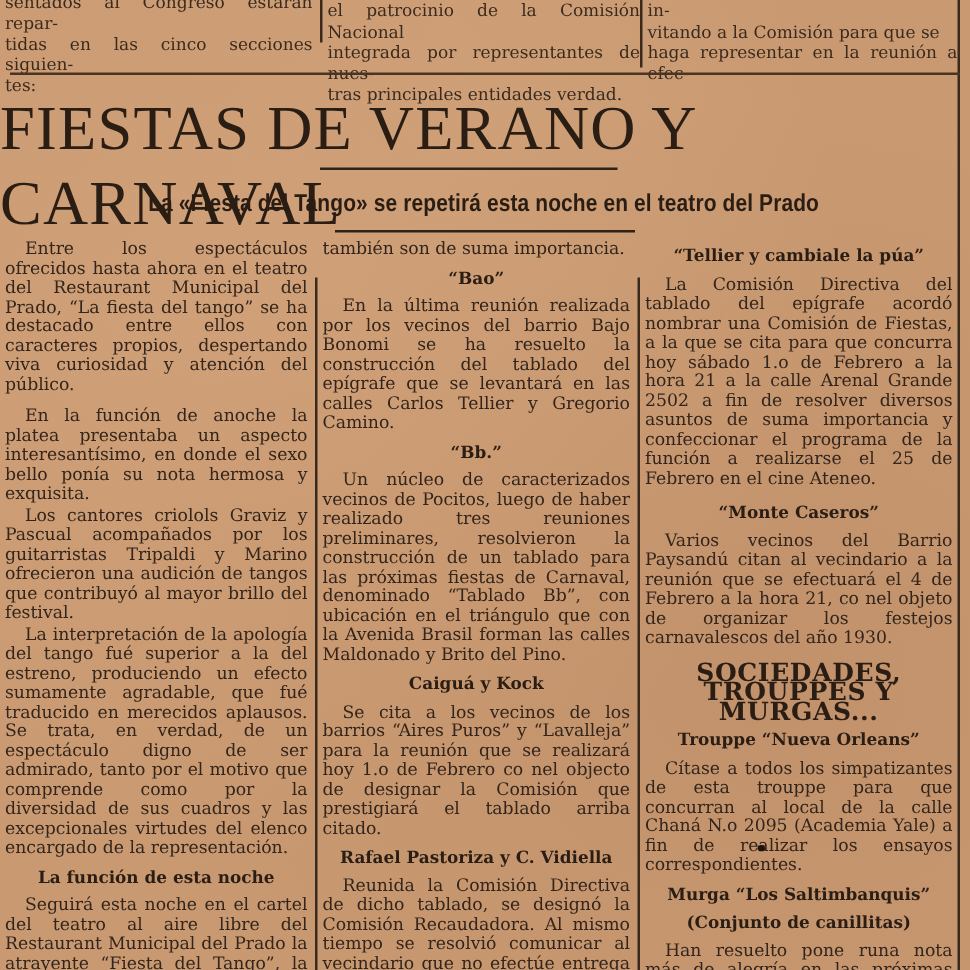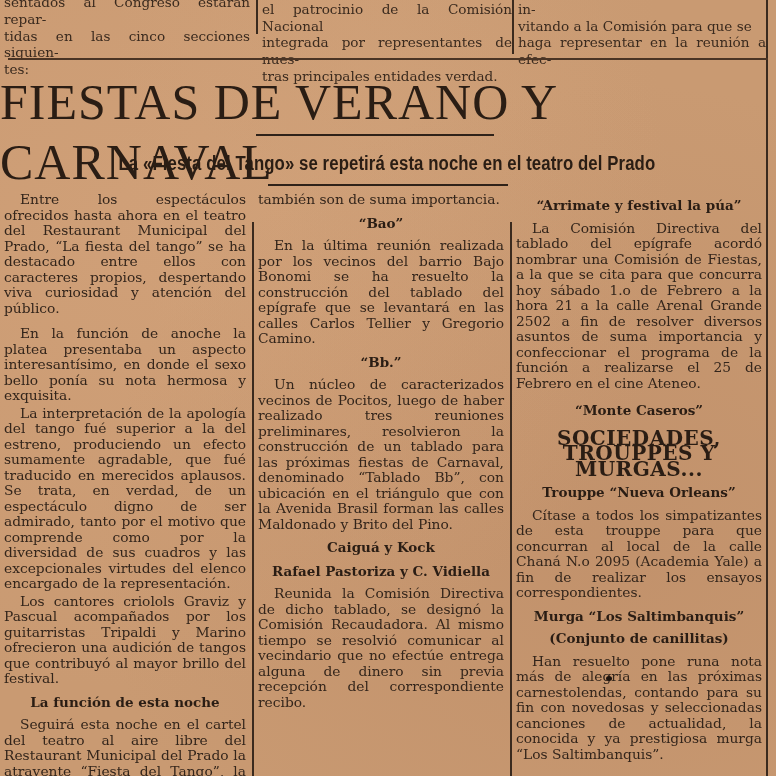--- a/index.html
+++ b/index.html
@@ -76,43 +76,45 @@
 <div class="hl-rule1"></div>
 <h2 class="subhead" style="margin:0;">La «Fiesta del Tango» se repetirá esta noche en el teatro del Prado</h2>
 <div class="hl-rule2"></div>
 
 <div class="col-rule" style="left:252px; top:222px; height:554px;"></div>
 <div class="col-rule" style="left:510px; top:222px; height:554px;"></div>
 
 <div class="col" style="left:4px; width:242px;">
   <p>Entre los espectáculos ofrecidos hasta ahora en el teatro del Restaurant Municipal del Prado, “La fiesta del tango” se ha destacado entre ellos con caracteres propios, despertando viva curiosidad y atención del público.</p>
   <p class="gap">En la función de anoche la platea presentaba un aspecto interesantísimo, en donde el sexo bello ponía su nota hermosa y exquisita.</p>
+  <p>Los cantores criolols Graviz y Pascual acompañados por los guitarristas Tripaldi y Marino ofrecieron una audición de tangos que contribuyó al mayor brillo del festival.</p>
   <p>La interpretación de la apología del tango fué superior a la del estreno, produciendo un efecto sumamente agradable, que fué traducido en merecidos aplausos. Se trata, en verdad, de un espectáculo digno de ser admirado, tanto por el motivo que comprende como por la diversidad de sus cuadros y las excepcionales virtudes del elenco encargado de la representación.</p>
-  <p>Los cantores criolols Graviz y Pascual acompañados por los guitarristas Tripaldi y Marino ofrecieron una audición de tangos que contribuyó al mayor brillo del festival.</p>
   <div class="sec-head light">La función de esta noche</div>
   <p>Seguirá esta noche en el cartel del teatro al aire libre del Restaurant Municipal del Prado la atrayente “Fiesta del Tango”, la que se iniciará a la hora de costumbre, o sea a la hora 21 y 30. El precio será de $ 0.30 por persona.</p>
 
 </div>
 
 <div class="col" style="left:258px; width:246px;">
   <p style="text-indent:0;">también son de suma importancia.</p>
   <div class="sec-head">“Bao”</div>
   <p>En la última reunión realizada por los vecinos del barrio Bajo Bonomi se ha resuelto la construcción del tablado del epígrafe que se levantará en las calles Carlos Tellier y Gregorio Camino.</p>
   <div class="sec-head" style="">“Bb.”</div>
   <p>Un núcleo de caracterizados vecinos de Pocitos, luego de haber realizado tres reuniones preliminares, resolvieron la construcción de un tablado para las próximas fiestas de Carnaval, denominado “Tablado Bb”, con ubicación en el triángulo que con la Avenida Brasil forman las calles Maldonado y Brito del Pino.</p>
   <div class="sec-head">Caiguá y Kock</div>
+  <p>Se cita a los vecinos de los barrios “Aires Puros” y “Lavalleja” para la reunión que se realizará hoy 1.o de Febrero co nel objecto de designar la Comisión que prestigiará el tablado arriba citado.</p>
   <div class="sec-head">Rafael Pastoriza y C. Vidiella</div>
   <p>Reunida la Comisión Directiva de dicho tablado, se designó la Comisión Recaudadora. Al mismo tiempo se resolvió comunicar al vecindario que no efectúe entrega alguna de dinero sin previa recepción del correspondiente recibo.</p>
 
 </div>
 
 <div class="col" style="left:516px; width:246px;">
-  <div class="sec-head" style="margin-top:6px;">“Arrimate y festival la púa”</div>
+  <div class="sec-head" style="margin-top:6px;">“Tellier y cambiale la púa”</div>
   <p>La Comisión Directiva del tablado del epígrafe acordó nombrar una Comisión de Fiestas, a la que se cita para que concurra hoy sábado 1.o de Febrero a la hora 21 a la calle Arenal Grande 2502 a fin de resolver diversos asuntos de suma importancia y confeccionar el programa de la función a realizarse el 25 de Febrero en el cine Ateneo.</p>
   <div class="sec-head light" style="margin-top:12px;">“Monte Caseros”</div>
+  <p>Varios vecinos del Barrio Paysandú citan al vecindario a la reunión que se efectuará el 4 de Febrero a la hora 21, co nel objeto de organizar los festejos carnavalescos del año 1930.</p>
   <div class="sec-head big" style="margin-top:12px;">SOCIEDADES, TROUPPES Y MURGAS...</div>
   <div class="sec-head">Trouppe “Nueva Orleans”</div>
   <p>Cítase a todos los simpatizantes de esta trouppe para que concurran al local de la calle Chaná N.o 2095 (Academia Yale) a fin de realizar los ensayos correspondientes.</p>
   <div class="sec-head">Murga “Los Saltimbanquis”</div>
   <div class="sec-head light" style="margin-top:0;">(Conjunto de canillitas)</div>
   <p>Han resuelto pone runa nota más de alegría en las próximas carnestolendas, contando para su fin con novedosas y seleccionadas canciones de actualidad, la conocida y ya prestigiosa murga “Los Saltimbanquis”.</p>
 </div>
 
 <div class="blot"></div>
 

